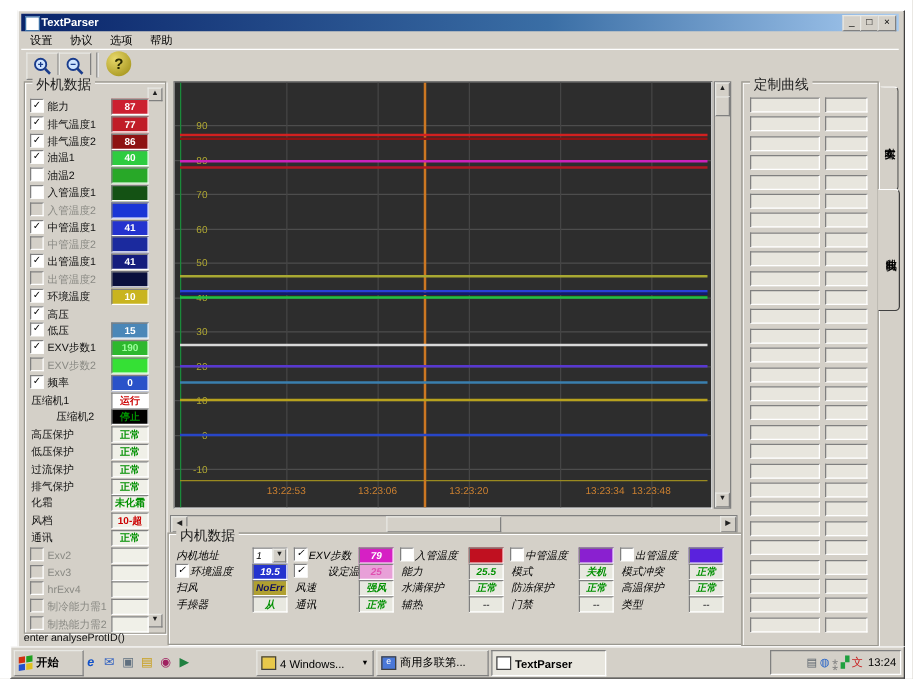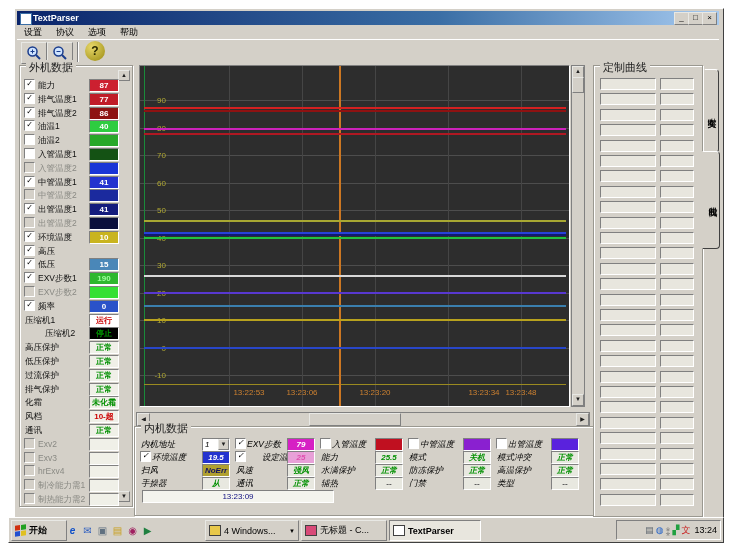--- a/index.html
+++ b/index.html
@@ -248,21 +248,21 @@
         <div class="ylab" style="left: 6px; top: 195px;">30</div>
         <div class="gridh" style="top: 226.5px;"></div>
         <div class="ylab" style="left: 6px; top: 222.5px;">20</div>
         <div class="gridh" style="top: 254px;"></div>
         <div class="ylab" style="left: 6px; top: 250px;">10</div>
         <div class="gridh" style="top: 281.5px;"></div>
         <div class="ylab" style="left: 6px; top: 277.5px;">0</div>
         <div class="gridh" style="top: 309px;"></div>
         <div class="ylab" style="left: 6px; top: 305px;">-10</div>
         <div class="gridv" style="left: 89px;"></div>
-        <div class="xlab" style="left: 67px; top: 322px; margin-left: 20px;">13:22:53</div>
+        <div class="xlab" style="left: 67px; top: 322px;">13:22:53</div>
         <div class="gridv" style="left: 162px;"></div>
         <div class="xlab" style="left: 140px; top: 322px;">13:23:06</div>
         <div class="gridv" style="left: 235px;"></div>
         <div class="xlab" style="left: 213px; top: 322px;">13:23:20</div>
         <div class="gridv" style="left: 308px;"></div>
         <div class="xlab" style="left: 286px; top: 322px; margin-left: 36px;">13:23:34</div>
         <div class="gridv" style="left: 381px;"></div>
         <div class="xlab" style="left: 359px; top: 322px;">13:23:48</div>
         <div class="abs" style="left: 4px; top: 0px; width: 1px; height: 340px; background: rgb(26, 138, 58);"></div>
         <div class="abs" style="left: 4px; top: 318px; width: 422px; height: 1px; background: rgb(154, 138, 32);"></div>
@@ -290,21 +290,20 @@
 
     <div class="abs sb" style="left:2px;top:351px;width:452px;height:13px;border:1px solid #808080;">
       <div class="abs raised2 arrbtn" style="left:0px;top:0px;width:11px;height:11px;line-height:10px;">◀</div>
       <div class="abs raised2" style="left:172px;top:0px;width:90px;height:11px;"></div>
       <div class="abs raised2 arrbtn" style="right:0px;top:0px;width:11px;height:11px;line-height:10px;">▶</div>
     </div>
   </div>
 
   <div id="indoor" class="abs group" style="left:119px;top:417px;width:458px;height:88px;background:#d4d0c8;">
     <span class="gtitle">内机数据</span>
-    <div class="abs sunken" style="left:7px;top:63px;width:190px;height:11px;font-size:8px;color:#101080;text-align:center;line-height:11px;background:#f4f4ee;">13:23:09</div>
     <div id="indoor-rows" class="abs" style="left:0;top:0;width:100%;height:100%;font-style:italic;">
         <div class="abs" style="left: 5px; top: 11px; width: 64px; height: 12px;">
           <div class="abs row-label" style="left: 1px; top: 1px;">内机地址</div>
         </div>
         <div class="abs" style="left: 5px; top: 24px; width: 64px; height: 12px;">
           <div class="abs cb" style="left: 0px; top: 0px;">✓</div>
           <div class="abs row-label" style="left: 12px; top: 1px;">环境温度</div>
         </div>
         <div class="abs" style="left: 5px; top: 37px; width: 64px; height: 12px;">
           <div class="abs row-label" style="left: 1px; top: 1px;">扫风</div>
@@ -451,20 +450,21 @@
         <div class="abs sunken" style="left: 6px; top: 427.8px; width: 54px; height: 10px; background: rgb(232, 230, 222);"></div>
         <div class="abs sunken" style="left: 66px; top: 427.8px; width: 32px; height: 10px; background: rgb(232, 230, 222);"></div>
       </div>
   </div>
 
   <div id="side-tabs" class="abs" style="left:687px;top:54px;width:20px;height:260px;">
       <div class="abs vtab" style="left: 2px; top: 6px; width: 13px; height: 74px; padding: 4px 0px;">实时文本</div>
       <div class="abs vtab" style="left: 0px; top: 88px; width: 16px; height: 88px; padding: 4px 0px;">实时曲线</div>
     </div>
 
+  <div class="abs" style="left:4px;top:496px;width:560px;height:11px;font-size:8.5px;color:#101010;">enter analyseProtID()</div>
 </div>
 
 <div id="taskbar" class="abs raised" style="left:8px;top:517px;width:714px;height:24px;">
   <div class="abs tkbtn raised2" style="left:2px;top:2px;width:48px;font-weight:bold;">
     <span style="display:inline-grid;grid-template-columns:5px 5px;grid-gap:1px;margin-right:3px;transform:skewY(-8deg);">
       <span style="width:5px;height:5px;background:#d03010;"></span>
         <span style="width:5px;height:5px;background:#20a020;"></span>
       <span style="width:5px;height:5px;background:#2050d0;"></span>
         <span style="width:5px;height:5px;background:#e0c020;"></span>
     </span>
@@ -477,23 +477,23 @@
       <span class="qicon" style="color: rgb(200, 160, 32);">▤</span>
       <span class="qicon" style="color: rgb(160, 32, 96);">◉</span>
       <span class="qicon" style="color: rgb(32, 128, 64);">▶</span>
     </div>
   <div id="taskbuttons" class="abs" style="left:196px;top:2px;height:20px;display:flex;">
       <div class="tkbtn raised2" style="width: 86px; margin-right: 2px; background: rgb(212, 208, 200);">
         <span style="display: inline-block; width: 10px; height: 9px; background: rgb(232, 200, 74); border: 1px solid rgb(64, 64, 64); font-size: 7px; line-height: 8px; text-align: center; color: rgb(255, 255, 255); margin-right: 3px; flex: 0 0 auto;"></span>
         <span style="overflow: hidden; text-overflow: ellipsis;">4 Windows...</span>
         <span style="font-size: 6px; margin-left: auto;">▼</span>
       </div>
-      <div class="tkbtn raised2" style="width: 78px; margin-right: 2px; background: rgb(212, 208, 200);">
-        <span style="display: inline-block; width: 10px; height: 9px; background: rgb(216, 74, 120); border: 1px solid rgb(64, 64, 64); font-size: 7px; line-height: 8px; text-align: center; color: rgb(255, 255, 255); margin-right: 3px; flex: 0 0 auto;"></span>
-        <span style="overflow: hidden; text-overflow: ellipsis;">无标题 - C...</span>
+      <div class="tkbtn raised2" style="width: 82px; margin-right: 2px; background: rgb(212, 208, 200);">
+        <span style="display: inline-block; width: 10px; height: 9px; background: rgb(74, 120, 216); border: 1px solid rgb(64, 64, 64); font-size: 7px; line-height: 8px; text-align: center; color: rgb(255, 255, 255); margin-right: 3px; flex: 0 0 auto;">e</span>
+        <span style="overflow: hidden; text-overflow: ellipsis;">商用多联第...</span>
       </div>
       <div class="tkbtn sunken" style="width: 84px; margin-right: 2px; background: rgb(232, 230, 222);">
         <span style="display: inline-block; width: 10px; height: 9px; background: rgb(255, 255, 255); border: 1px solid rgb(64, 64, 64); font-size: 7px; line-height: 8px; text-align: center; color: rgb(255, 255, 255); margin-right: 3px; flex: 0 0 auto;"></span>
         <span style="overflow: hidden; text-overflow: ellipsis; font-weight: bold;">TextParser</span>
       </div>
     </div>
   <div class="abs sunken" style="right:2px;top:2px;width:100px;height:18px;background:#d4d0c8;display:flex;align-items:center;justify-content:flex-end;padding-right:3px;">
     <span id="tray-icons" style="display:flex;align-items:center;">
         <span style="color: rgb(96, 104, 112); font-size: 9px; margin: 0px 1px;">▤</span>
         <span style="color: rgb(32, 96, 200); font-size: 9px; margin: 0px 1px;">◍</span>

